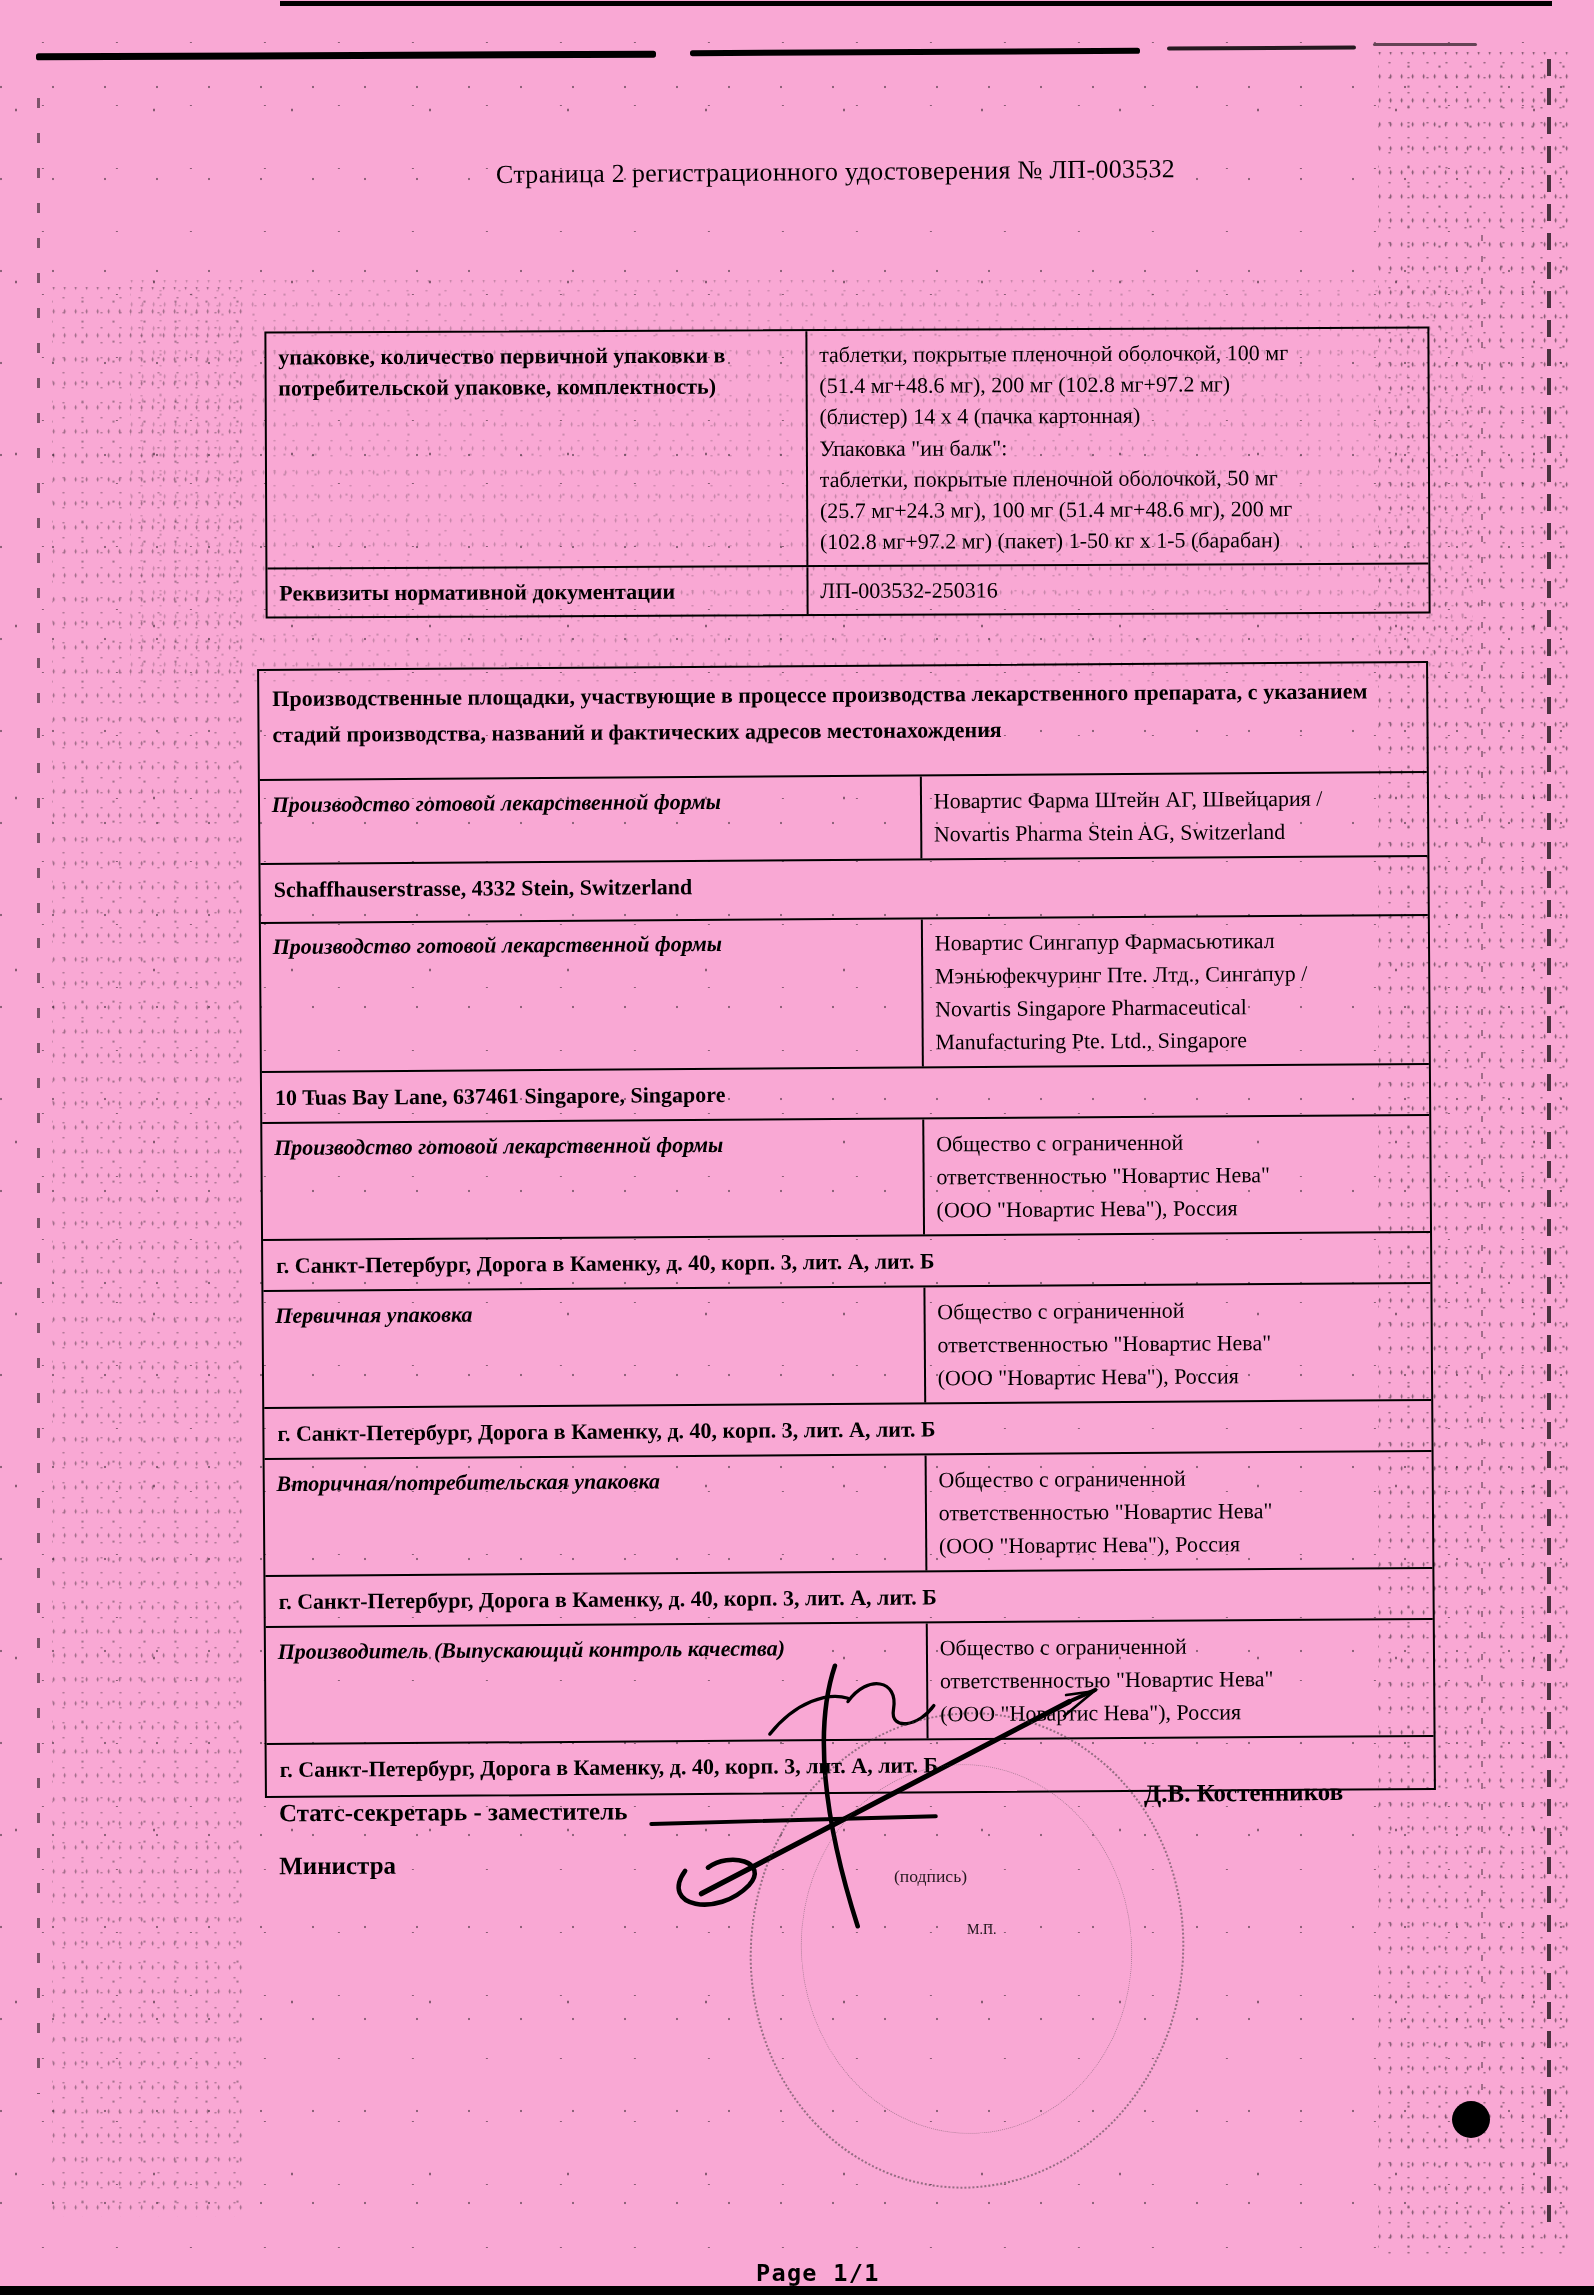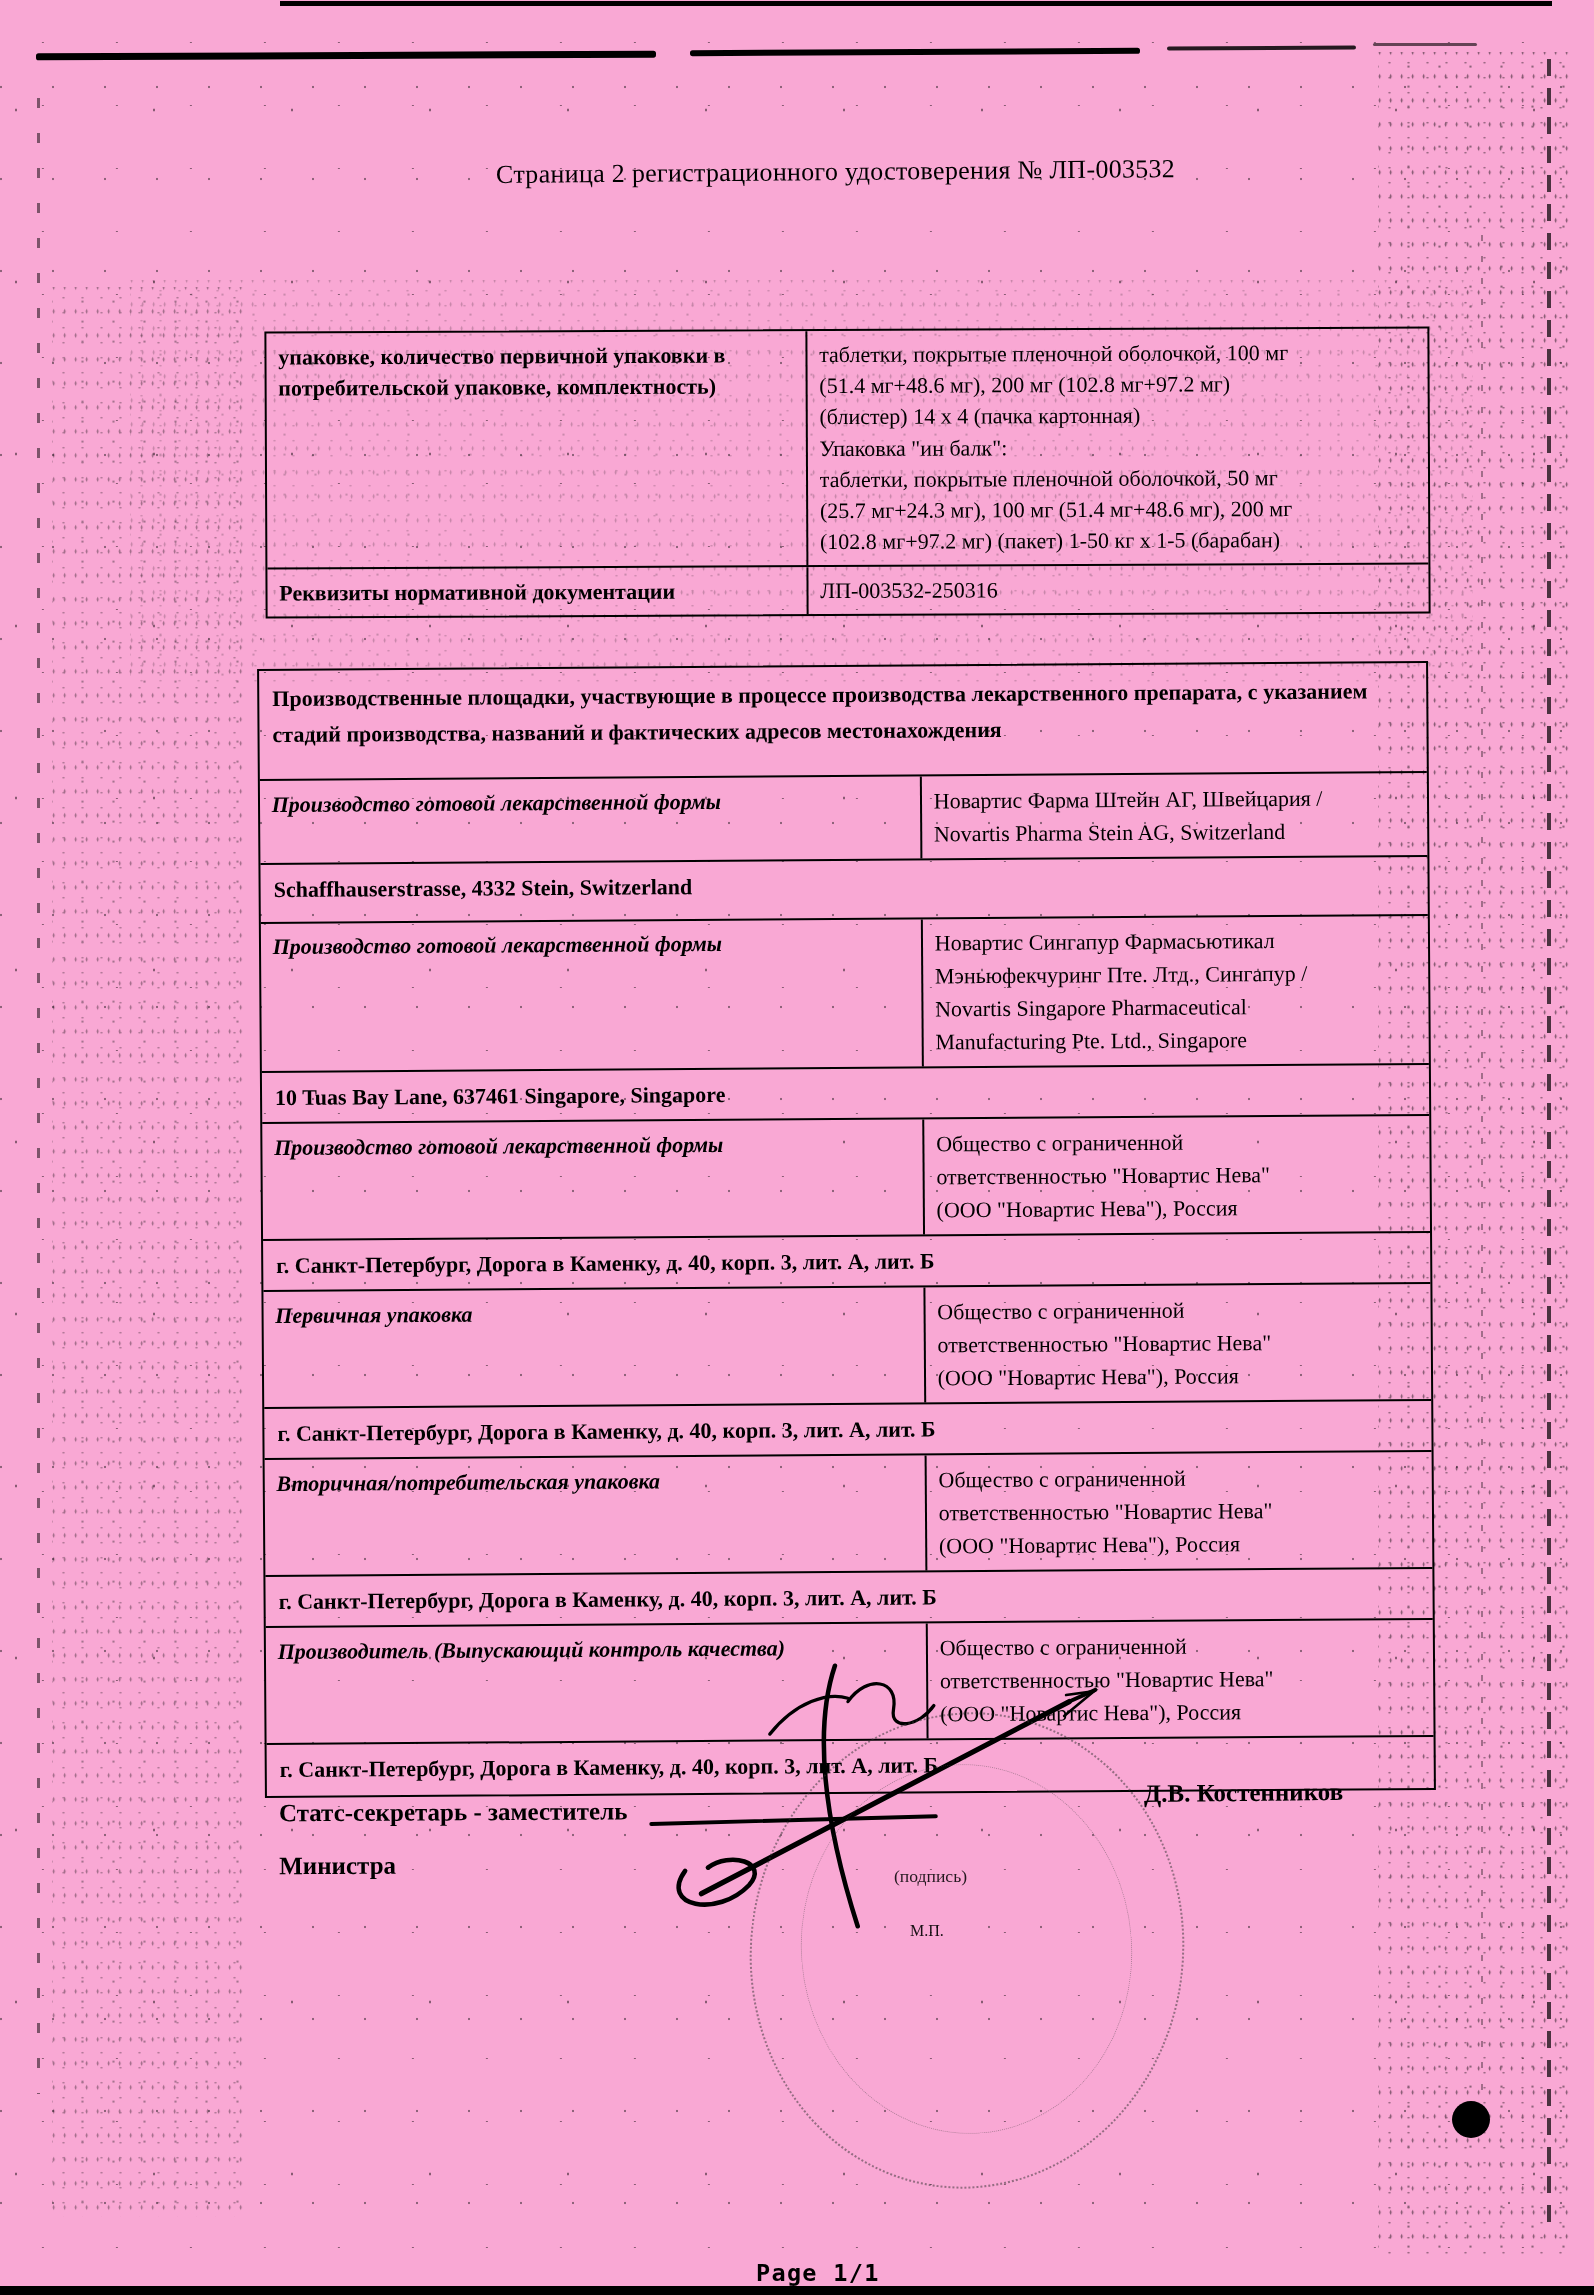--- a/index.html
+++ b/index.html
@@ -68,21 +68,21 @@
   .tbl2 .head{font-weight:bold;line-height:1.62;padding:10.4px 13px;min-height:108px;}
   .tbl2 .stage{width:662px;border-right:2px solid #000;font-style:italic;font-weight:600;}
   .tbl2 .comp{width:505px;white-space:pre-line;line-height:1.5;}
   .tbl2 .addr{width:100%;font-weight:bold;padding:9px 13px;}
   
   .sig-title{position:absolute;left:279px;top:1786px;width:470px;
     font-size:25px;font-weight:bold;line-height:2.1;transform:rotate(-.3deg);}
   .signer{position:absolute;left:1144px;top:1779px;font-size:25px;font-weight:bold;
     transform:rotate(-.6deg);white-space:nowrap;}
   .sig-caption{position:absolute;left:880px;top:1866px;font-size:17.6px;opacity:.85;margin-left:14px;}
-  .stamp-caption{position:absolute;left:910px;top:1922px;font-size:16px;opacity:.9;}
+  .stamp-caption{position:absolute;left:967px;top:1922px;font-size:14px;opacity:.9;}
   .sig-svg{position:absolute;left:639px;top:1656px;pointer-events:none;}
   .stamp-ring{position:absolute;border-radius:50%;pointer-events:none;}
   .stamp-outer{left:750px;top:1712px;width:430px;height:473px;
     border:2px dotted #333;opacity:.5;transform:rotate(7deg);}
   .stamp-inner{left:801px;top:1764px;width:329px;height:368px;
     border:1.3px dotted #444;opacity:.42;transform:rotate(-5deg);}
   .ink-dot{position:absolute;left:1452px;top:2101px;width:38px;height:37px;
     background:#000;border-radius:50%;}
   
   .footer-page{position:absolute;left:756px;top:2236px;

